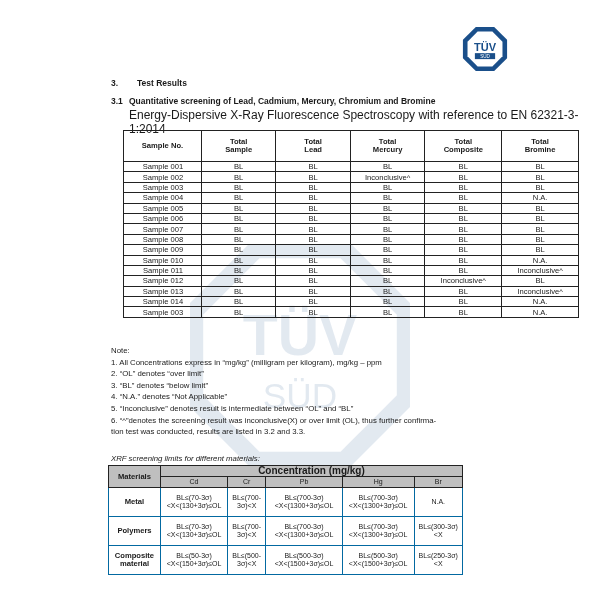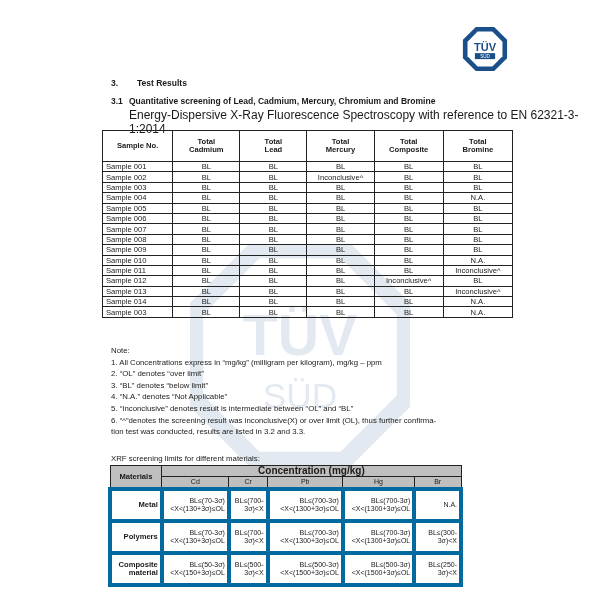--- a/index.html
+++ b/index.html
@@ -5,31 +5,31 @@
   html, body { margin:0; padding:0; background:#ffffff; }
   body { width:600px; height:600px; position:relative; overflow:hidden; font-family:"Liberation Sans", sans-serif; color:#1a1a1a; }
   .logo { position:absolute; left:462px; top:26px; width:46px; height:46px; }
   .watermark { position:absolute; left:190px; top:245px; width:220px; height:220px; opacity:0.12; pointer-events:none; }
   .h3 { position:absolute; left:111px; top:78px; font-size:8.5px; font-weight:bold; }
   .h3 .num { display:inline-block; width:26px; }
   .h31 { position:absolute; left:111px; top:96px; font-size:8.5px; font-weight:bold; }
   .h31 .num { display:inline-block; width:18px; }
   .sub { position:absolute; left:129px; top:108px; font-size:12px; }
   table { border-collapse:collapse; position:absolute; }
-  #results { left:102px; top:130px; width:411px; font-size:7.6px; }
+  #results { left:123px; top:130px; width:456px; font-size:7.6px; }
   #results th { font-weight:bold; height:28px; border:1px solid #222; line-height:1.1; text-align:center; }
   #results td { border:1px solid #222; height:9.4px; padding:0 2px; text-align:center; line-height:9px; }
-  #results td.first { text-align:left; padding-left:3px; }
+  #results td.first { text-align:center; padding-left:3px; }
   .notes { position:absolute; left:111px; top:345px; font-size:7.8px; line-height:11.6px; width:400px; }
-  .xrf-cap { position:absolute; left:111px; top:454px; font-size:7.8px; }
+  .xrf-cap { position:absolute; left:111px; top:454px; font-size:7.8px;font-style:italic; }
   #limits { left:108px; top:465px; width:355px; font-size:7px; border:1.5px solid #222; }
   #limits th { background:#bfbfbf; border:1px solid #222; font-weight:normal; height:10px; padding:0; line-height:10px; }
   #limits th.conc { font-weight:bold; font-size:10px; }
   #limits th.mat { font-weight:bold; font-size:7.6px; }
-  #limits td { border:4px solid #0369a1; text-align:right; line-height:8px; padding:1px 2px; height:26px; }
+  #limits td { border:1px solid #0369a1; text-align:center; line-height:8px; padding:1px 2px; height:26px; }
   #limits td.mat { font-weight:bold; font-size:7.6px; }
 </style>
 </head>
 <body>
 
 <svg class="logo" viewBox="0 0 100 100">
   <polygon points="30,2 70,2 98,30 98,70 70,98 30,98 2,70 2,30" fill="#1a4f8a"></polygon>
   <polygon points="34,12 66,12 88,34 88,66 66,88 34,88 12,66 12,34" fill="#ffffff"></polygon>
   <text x="50" y="54" text-anchor="middle" font-family="Liberation Sans, sans-serif" font-weight="bold" font-size="24" fill="#1a4f8a">TÜV</text>
   <rect x="28" y="59" width="44" height="13" fill="#1a4f8a"></rect>
@@ -55,21 +55,21 @@
     <col style="width:68px">
       <col style="width:65px">
       <col style="width:65px">
       <col style="width:65px">
       <col style="width:67px">
       <col style="width:67px">
   </colgroup>
   <thead>
       <tr id="results-head">
         <th><span>Sample No.</span></th>
-        <th><span>Total</span><br><span>Cadmium</span></th>
+        <th><span>Total</span><br><span>Sample</span></th>
         <th><span>Total</span><br><span>Lead</span></th>
         <th><span>Total</span><br><span>Mercury</span></th>
         <th><span>Total</span><br><span>Composite</span></th>
         <th><span>Total</span><br><span>Bromine</span></th>
       </tr>
     </thead>
   <tbody id="results-body">
       <tr>
         <td class="first">Sample 001</td>
         <td>BL</td>

